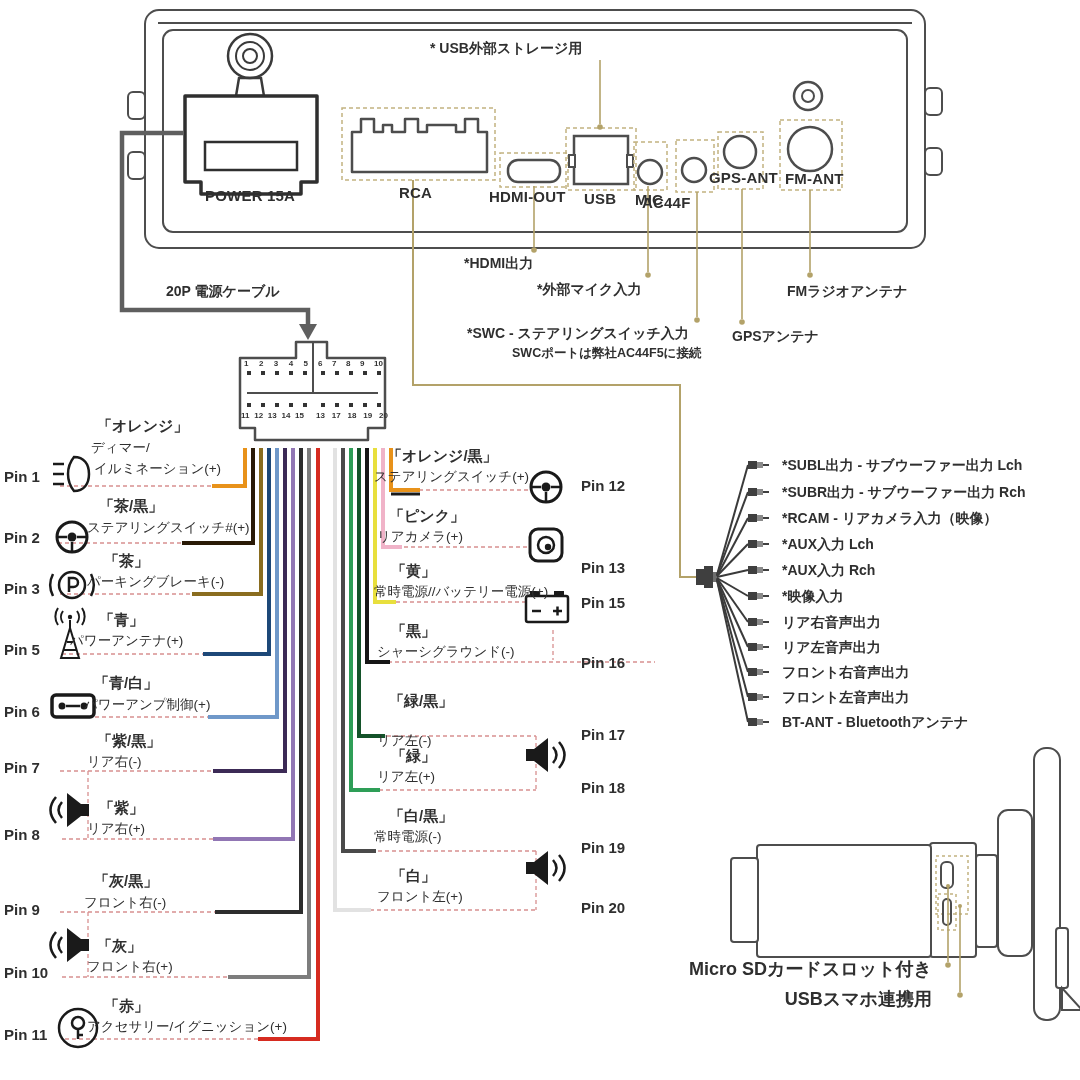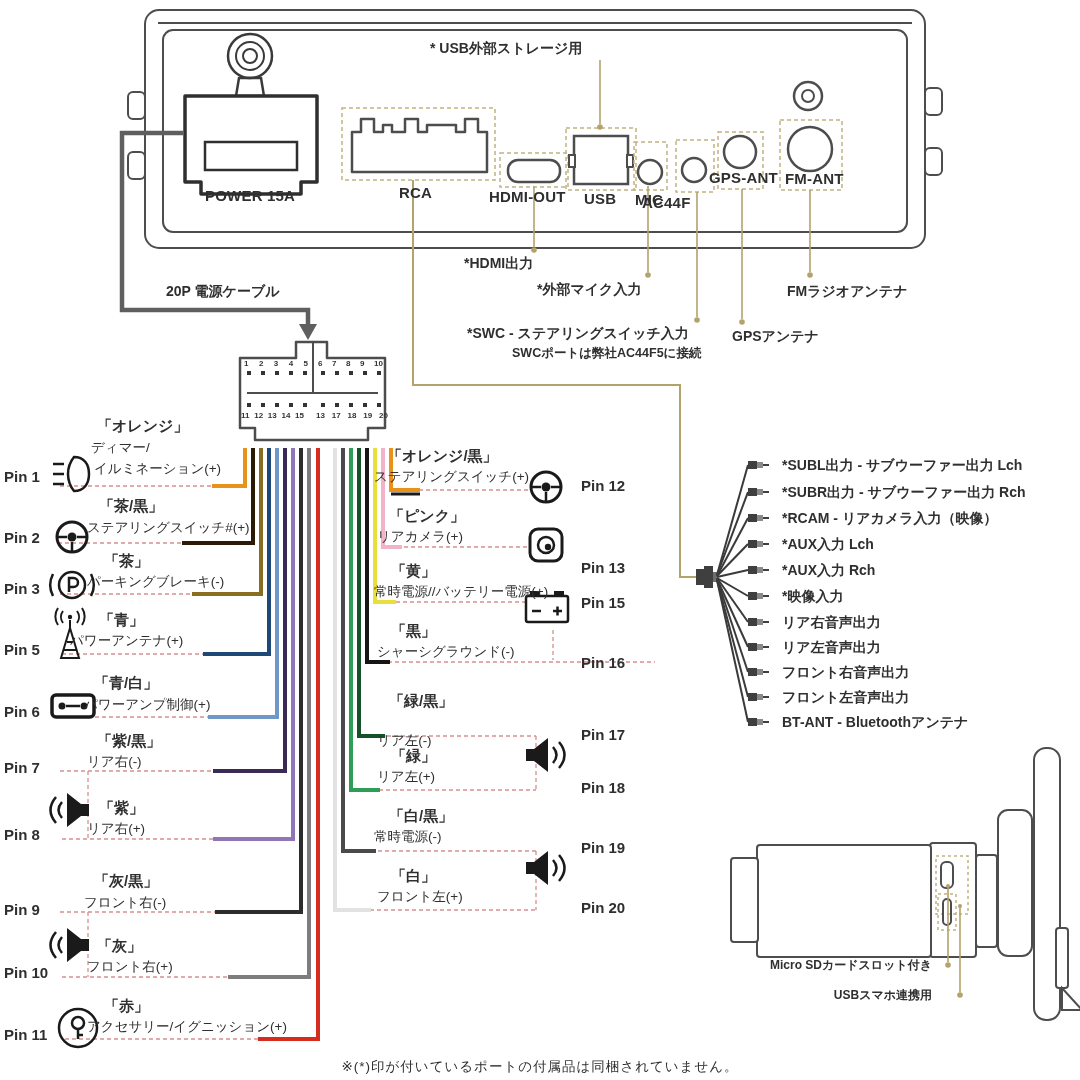--- a/index.html
+++ b/index.html
@@ -12,21 +12,21 @@
   .callout-sub{font-size:12.5px;font-weight:600;}
   .color-lbl{font-size:15px;font-weight:600;}
   .desc-lbl{font-size:13.5px;font-weight:500;}
   .pin-lbl{font-size:15px;font-weight:700;}
   .rca-item{font-size:14px;font-weight:600;}
   .note{font-size:14px;font-weight:600;}
   .footer{position:absolute;left:0;top:1058px;width:100%;text-align:center;
           font-size:13.5px;font-weight:500;letter-spacing:1px;}
   .numrow{position:absolute;display:flex;justify-content:space-between;
           font-size:8px;font-weight:700;color:#333;}
-  .sd-lbl{position:absolute;white-space:nowrap;font-size:12px;font-weight:600;text-align:center;}
+  .sd-lbl{position:absolute;white-space:nowrap;font-size:18px;font-weight:600;text-align:center;}
 </style>
 </head>
 <body>
 
 <div class="stage">
 
 <svg class="base" width="1080" height="1080" viewBox="0 0 1080 1080">
 
   <g stroke="#4d4d4d" fill="none" stroke-width="2">
     <rect x="145" y="10" width="780" height="238" rx="14"></rect>
@@ -450,15 +450,14 @@
 <span class="lbl rca-item" style="left:782px;top:588px;">*映像入力</span>
 <span class="lbl rca-item" style="left:782px;top:614px;">リア右音声出力</span>
 <span class="lbl rca-item" style="left:782px;top:639px;">リア左音声出力</span>
 <span class="lbl rca-item" style="left:782px;top:664px;">フロント右音声出力</span>
 <span class="lbl rca-item" style="left:782px;top:689px;">フロント左音声出力</span>
 <span class="lbl rca-item" style="left:782px;top:714px;">BT-ANT - Bluetoothアンテナ</span>
 
 <span class="sd-lbl" style="right:148px;top:957px;">Micro SDカードスロット付き</span>
 <span class="sd-lbl" style="right:148px;top:987px;">USBスマホ連携用</span>
 
-<div class="footer">※(*)印が付いているポートの付属品は同梱されていません。</div>
 
 </div>
 
 </body></html>

